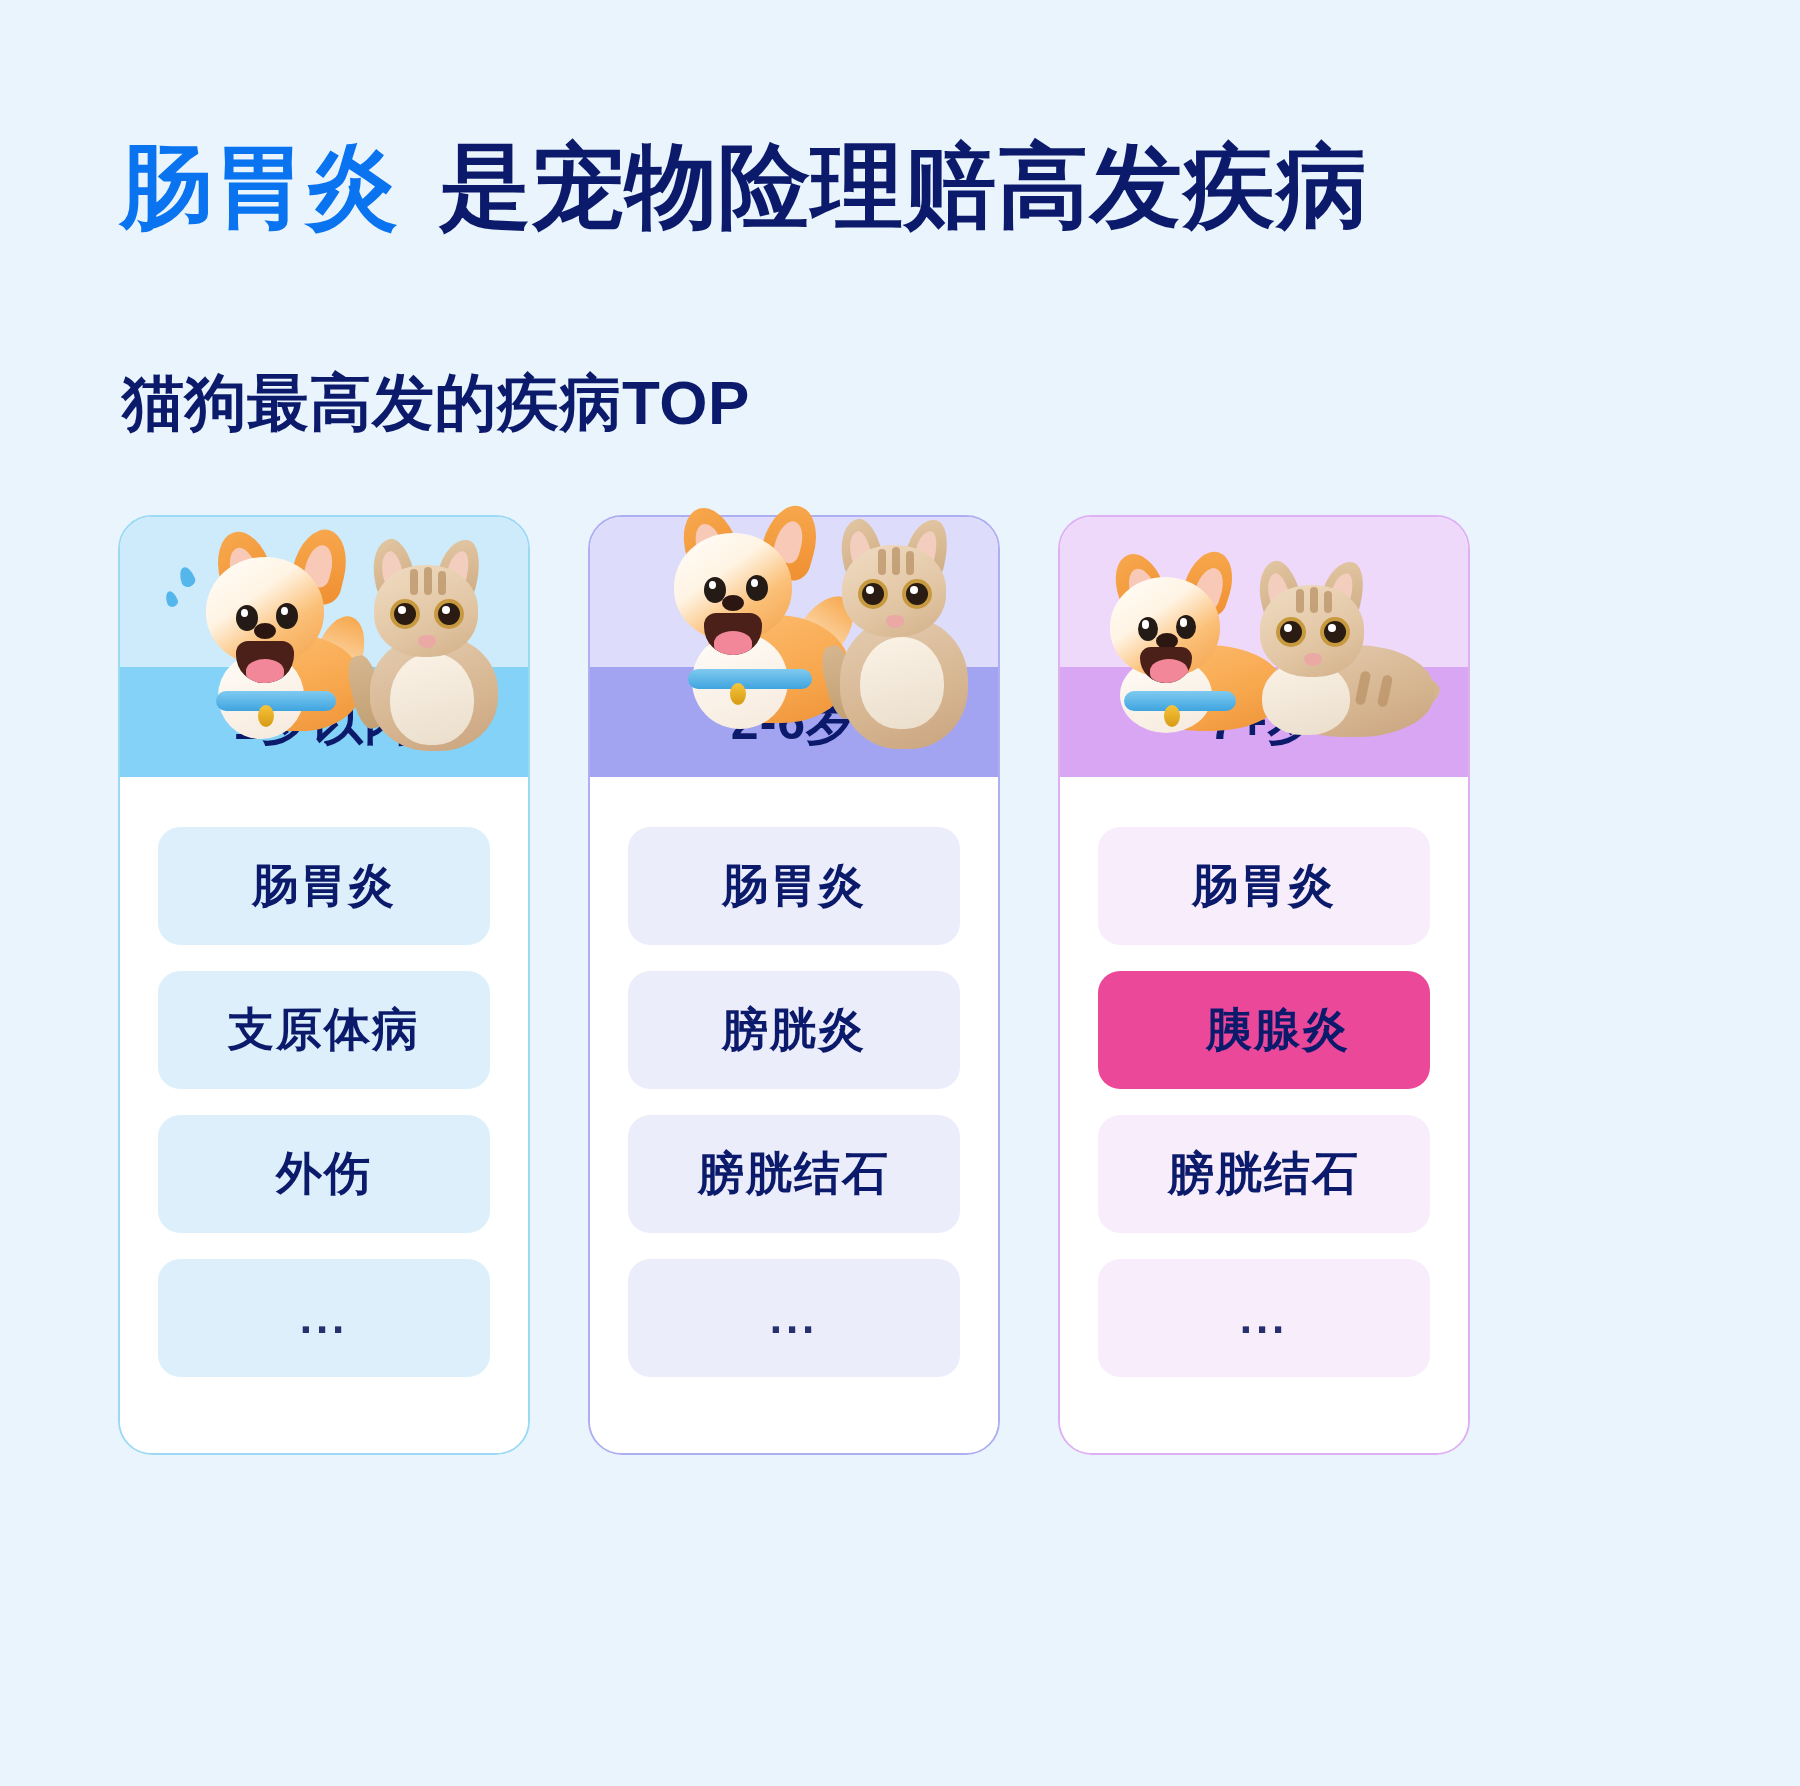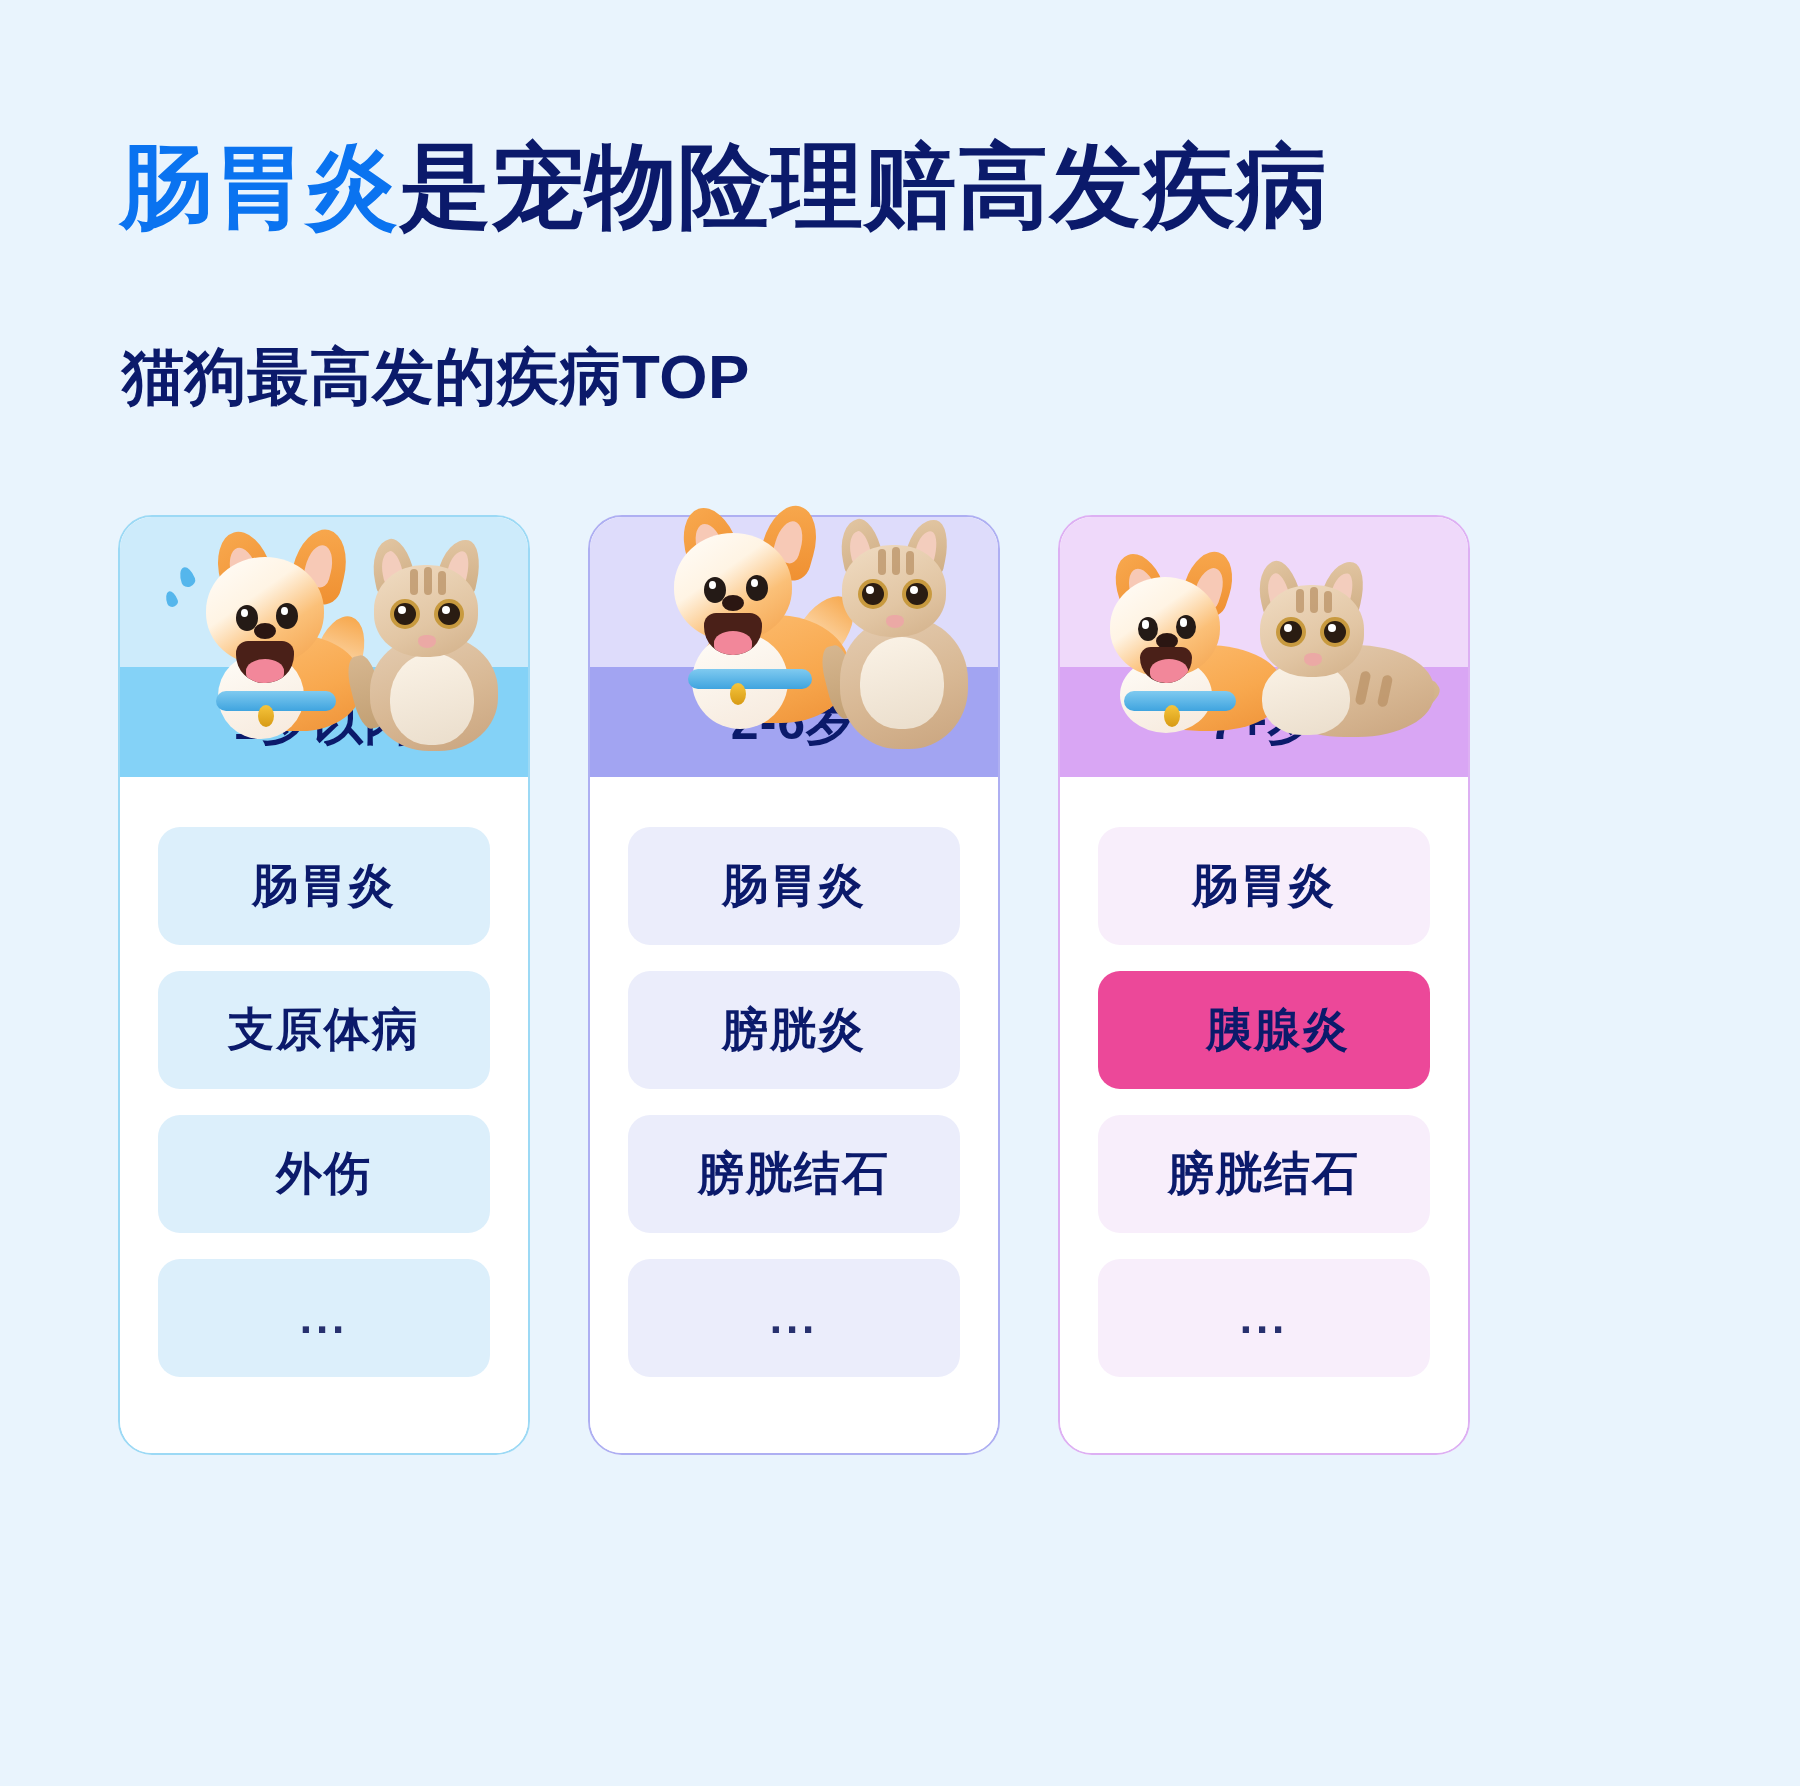--- a/index.html
+++ b/index.html
@@ -20,21 +20,21 @@
     font-weight: 700;
     letter-spacing: 1px;
     line-height: 1.05;
     white-space: nowrap;
   }
   .title .hl { color: #0A73F0; }
   .title .rest { color: #0B1A6B; }
 
   .subtitle {
     position: absolute;
-    left: 122px; top: 335px;
+    left: 122px; top: 361px;
     font-size: 62px;
     font-weight: 700;
     color: #0B1A6B;
     letter-spacing: 0.5px;
     white-space: nowrap;
     text-align: center;
   }
 
   
   .cards {
@@ -267,21 +267,21 @@
     border-radius:50% 50% 50% 50% / 70% 70% 30% 30%;
     transform:rotate(-20deg);
   }
 </style>
 </head>
 <body style="background: rgb(233, 244, 253);">
 
 <div class="page" style="background: rgb(233, 244, 253);">
 
   <div class="title">
-    <span class="hl" style="color: rgb(10, 115, 240);">肠胃炎</span><span class="rest" style="color: rgb(11, 26, 107);">是宠物险理赔高发疾病</span>
+    <span class="hl" style="color: rgb(10, 115, 240);">肠胃炎</span><span class="rest" style="color: rgb(11, 26, 107); margin-left: 40px;">是宠物险理赔高发疾病</span>
   </div>
 
   <div class="subtitle" style="color: rgb(11, 26, 107);">猫狗最高发的疾病TOP</div>
 
   <div class="cards">
 
     <div class="card">
       <div class="card-clip" style="border-color: rgb(156, 217, 245);">
         <div class="card-top" style="background: rgb(205, 235, 251);"></div>
         <div class="card-header" style="background: rgb(132, 210, 247);">1岁以内</div>

